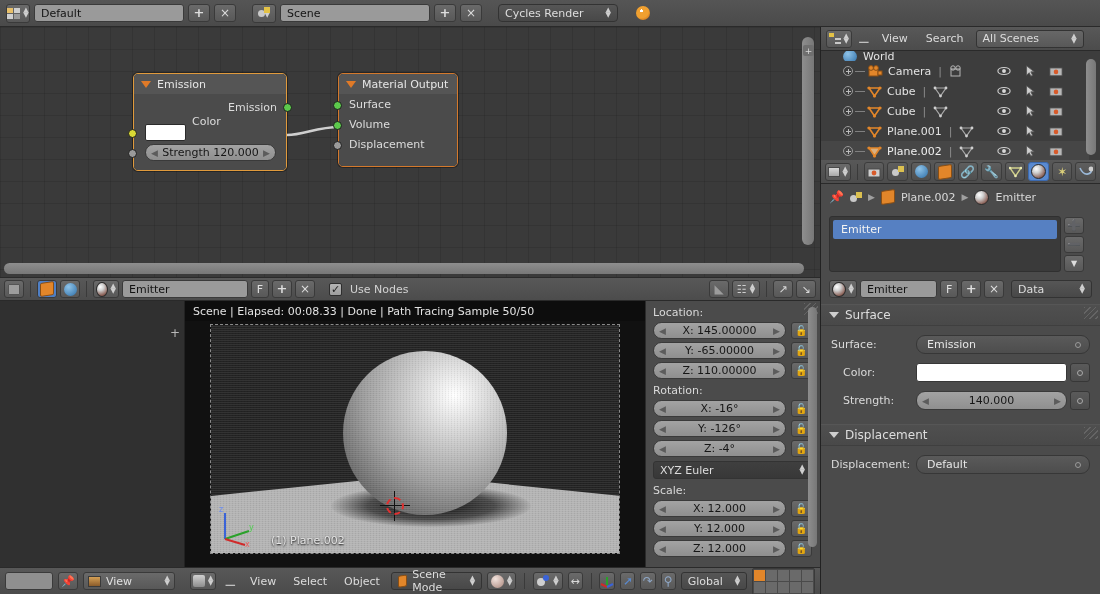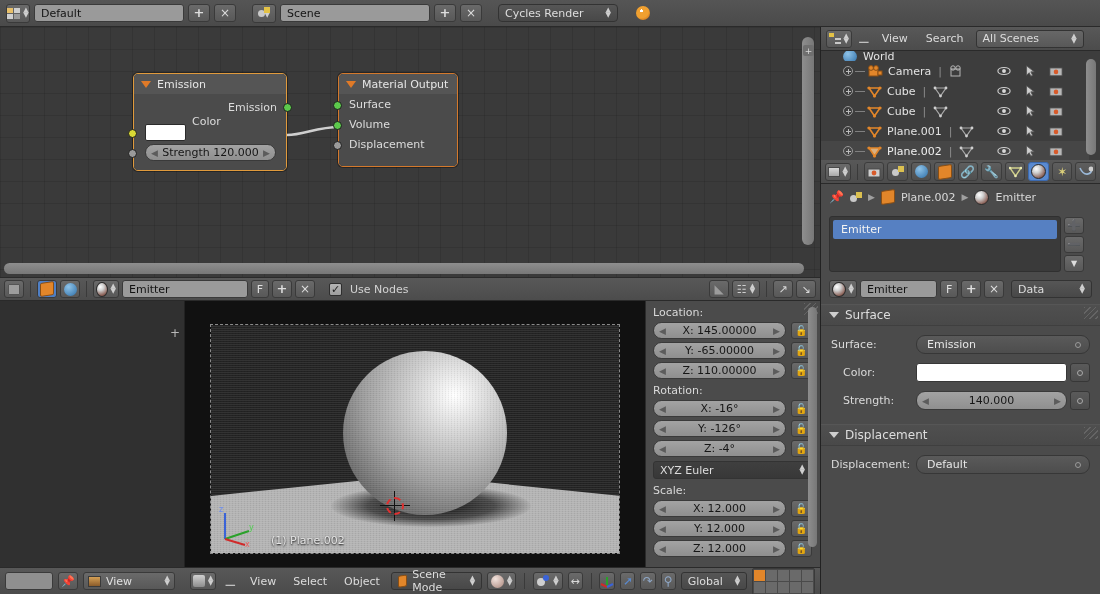--- a/index.html
+++ b/index.html
@@ -373,20 +373,23 @@
       </div>
   </div>
 
   <div id="imgarea">
     <div id="imgleftpane">
       <span class="plusmark" style="left:170px;top:25px">+</span>
       <span class="plusmark" style="left:186px;top:25px">+</span>
     </div>
 
     <div id="renderpane">
+      <div id="renderstatus">
+        <span>Scene | Elapsed: 00:08.33 | Done | Path Tracing Sample 50/50</span>
+      </div>
 
       <div id="renderimg">
         <div class="imgbg"></div>
 
         <svg class="floor" viewBox="0 0 470 110" preserveAspectRatio="none">
           <polygon points="0,30 235,6 470,30 430,110 40,110" fill="#b3b3b3"></polygon>
           <polygon points="0,30 40,110 0,110" fill="#1b1b1b"></polygon>
           <polygon points="470,30 430,110 470,110" fill="#1b1b1b"></polygon>
         </svg>
         <div class="shadow"></div>

